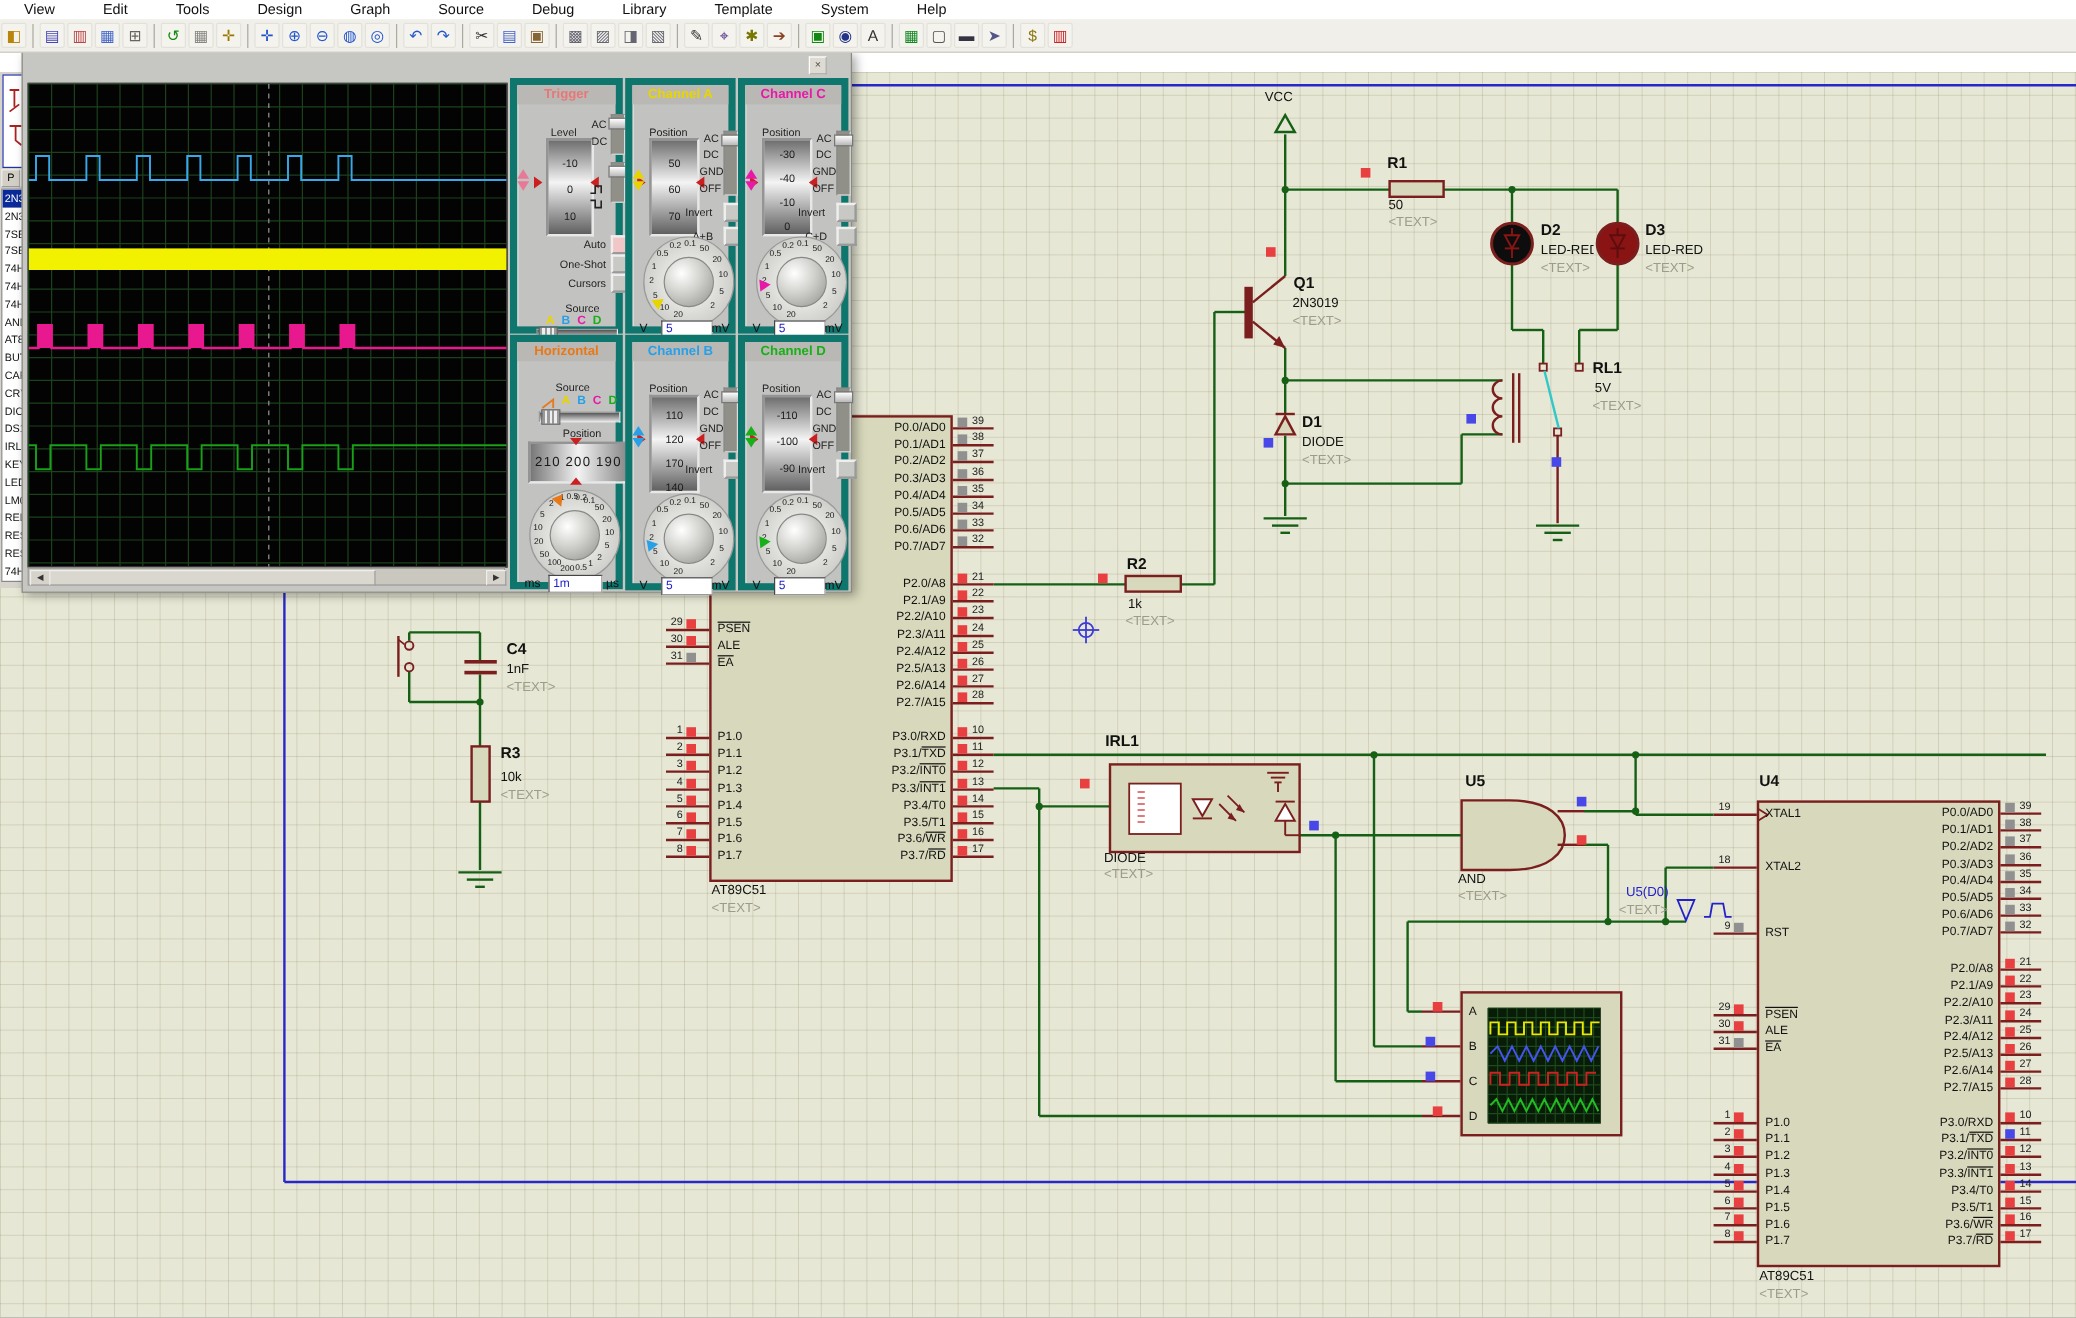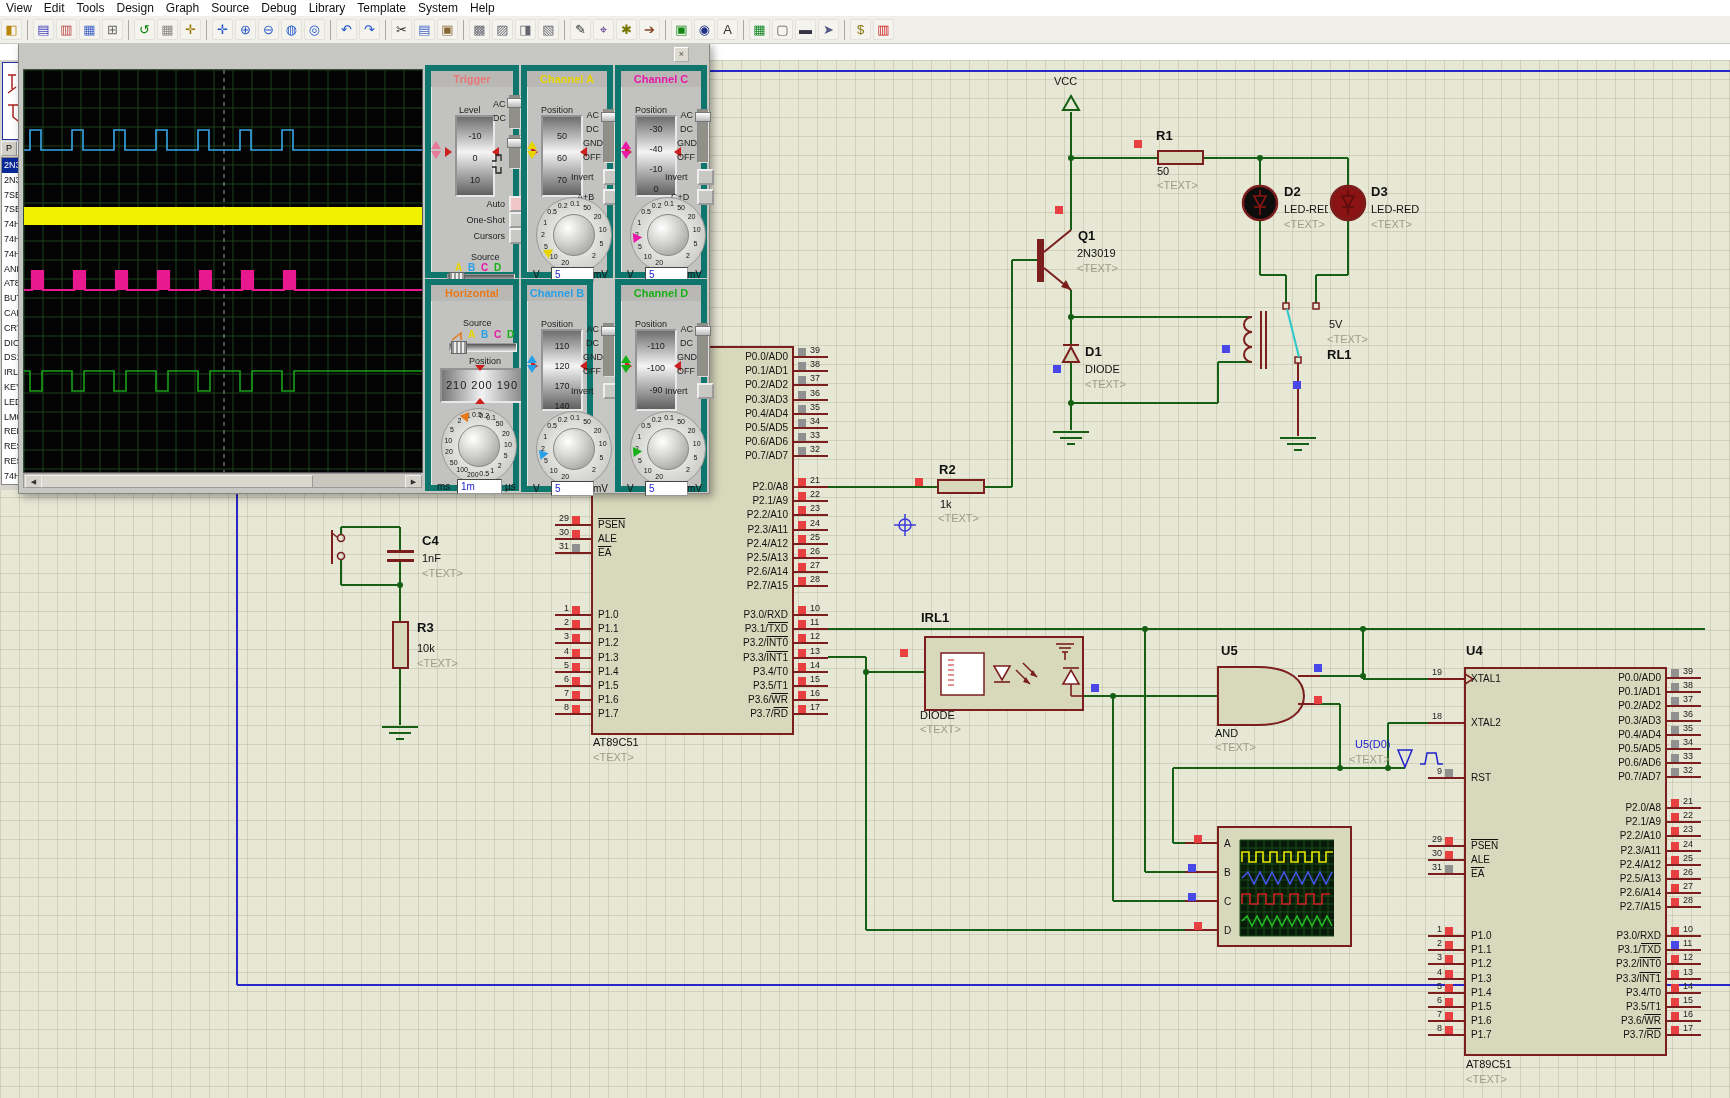--- a/index.html
+++ b/index.html
@@ -1,20 +1,20 @@
 <!DOCTYPE html>
 <html><head>
 <meta charset="utf-8">
 <style>
   html,body{margin:0;padding:0;background:#888;font-family:"Liberation Sans",sans-serif;}
   #app{position:relative;width:1730px;height:1098px;overflow:hidden;background:#fff;}
   .abs{position:absolute;}
   
   .menubar{left:0;top:0;width:1730px;height:16px;background:#fff;display:flex;align-items:center;font-size:12px;color:#111;z-index:60;}
-  .menu-item{padding:0 6px;cursor:default;}
+  .menu-item{padding:0 20px;cursor:default;}
   .toolbar{left:0;top:16px;width:1730px;height:27px;background:#f0efe9;border-bottom:1px solid #c9c9c0;display:flex;align-items:center;z-index:60;}
   .tbico{width:19px;height:19px;margin:1px;font-size:13px;line-height:19px;text-align:center;border:1px solid #e2e1da;background:#f4f3ee;border-radius:2px;}
   .tbsep{width:0;height:20px;border-left:1px solid #a9a9a0;margin:0 4px;}
   
   .canvas{left:0;top:60px;width:1730px;height:1038px;background-color:#e7e7d5;
     background-image:linear-gradient(rgba(150,150,120,.28) 1px,transparent 1px),linear-gradient(90deg,rgba(150,150,120,.28) 1px,transparent 1px);
     background-size:19px 19px;}
   .chip{position:absolute;background:#d8d8bc;border:2px solid #7a1e1e;box-sizing:border-box;}
   .pinlab{position:absolute;font-size:10px;color:#111;white-space:nowrap;}
   .pinnum{position:absolute;font-size:9px;color:#222;white-space:nowrap;}
@@ -645,21 +645,21 @@
       <div class="ptext" style="left: 1077px; top: 202px;">&lt;TEXT&gt;</div>
       <div class="ref" style="left: 1085px; top: 284px;">D1</div>
       <div class="val" style="left: 1085px; top: 303px;">DIODE</div>
       <div class="ptext" style="left: 1085px; top: 318px;">&lt;TEXT&gt;</div>
       <div class="ref" style="left: 1284px; top: 124px;">D2</div>
       <div class="val" style="left: 1284px; top: 143px; width: 44px; overflow: hidden;">LED-RED</div>
       <div class="ptext" style="left: 1284px; top: 158px;">&lt;TEXT&gt;</div>
       <div class="ref" style="left: 1371px; top: 124px;">D3</div>
       <div class="val" style="left: 1371px; top: 143px;">LED-RED</div>
       <div class="ptext" style="left: 1371px; top: 158px;">&lt;TEXT&gt;</div>
-      <div class="ref" style="left: 1327px; top: 239px; margin-top: 48px;">RL1</div>
+      <div class="ref" style="left: 1327px; top: 239px;">RL1</div>
       <div class="val" style="left: 1329px; top: 258px;">5V</div>
       <div class="ptext" style="left: 1327px; top: 273px;">&lt;TEXT&gt;</div>
       <div class="ref" style="left: 939px; top: 402px;">R2</div>
       <div class="val" style="left: 940px; top: 438px;">1k</div>
       <div class="ptext" style="left: 938px; top: 452px;">&lt;TEXT&gt;</div>
       <div class="ref" style="left: 422px; top: 473px;">C4</div>
       <div class="val" style="left: 422px; top: 492px;">1nF</div>
       <div class="ptext" style="left: 422px; top: 507px;">&lt;TEXT&gt;</div>
       <div class="ref" style="left: 417px; top: 560px;">R3</div>
       <div class="val" style="left: 417px; top: 582px;">10k</div>
@@ -942,21 +942,21 @@
         <div class="knoblab" style="left: 53.0841px; top: 182.488px;">1</div>
         <div class="knoblab" style="left: 45.2374px; top: 185.344px;">0.5</div>
         <div class="knob-inner" style="left: 27px; top: 140px; width: 40px; height: 40px;"></div>
         <div class="kptr" style="left: 41px; top: 126px; height: 34px; transform-origin: 50% 100%; transform: rotate(-22deg);">
           <div style="border-top: 9px solid rgb(232, 120, 24); border-left: 5px solid transparent; border-right: 5px solid transparent; width: 0px; height: 0px;"></div>
         </div>
         <div class="unit" style="left: 6px; top: 196px;">ms</div>
         <div class="field" style="left: 26px; top: 194px; width: 40px; height: 13px;">1m</div>
         <div class="unit" style="left: 74px; top: 196px;">µs</div>
       </div>
-      <div class="panel" style="left: 502px; top: 235px; width: 72px; height: 213px;">
+      <div class="panel" style="left: 502px; top: 235px; width: 92px; height: 213px;">
         <div class="phead" style="color: rgb(40, 160, 232);">Channel B</div>
         <div class="slab" style="left: 14px; top: 34px;">Position</div>
         <div class="vslider" style="left: 14px; top: 44px; width: 38px; height: 78px;">
           <div class="sval" style="top: 10px;">110</div>
           <div class="sval" style="top: 30px;">120</div>
           <div class="sval" style="top: 50px;">170</div>
           <div class="sval" style="top: 70px;">140</div>
         </div>
         <div class="rarr" style="left: 4px; top: 76px; border-top: 5px solid transparent; border-bottom: 5px solid transparent; border-left: 7px solid rgb(204, 32, 32);"></div>
         <div class="rarr" style="left: 53px; top: 76px; border-top: 5px solid transparent; border-bottom: 5px solid transparent; border-right: 7px solid rgb(204, 32, 32);"></div>

